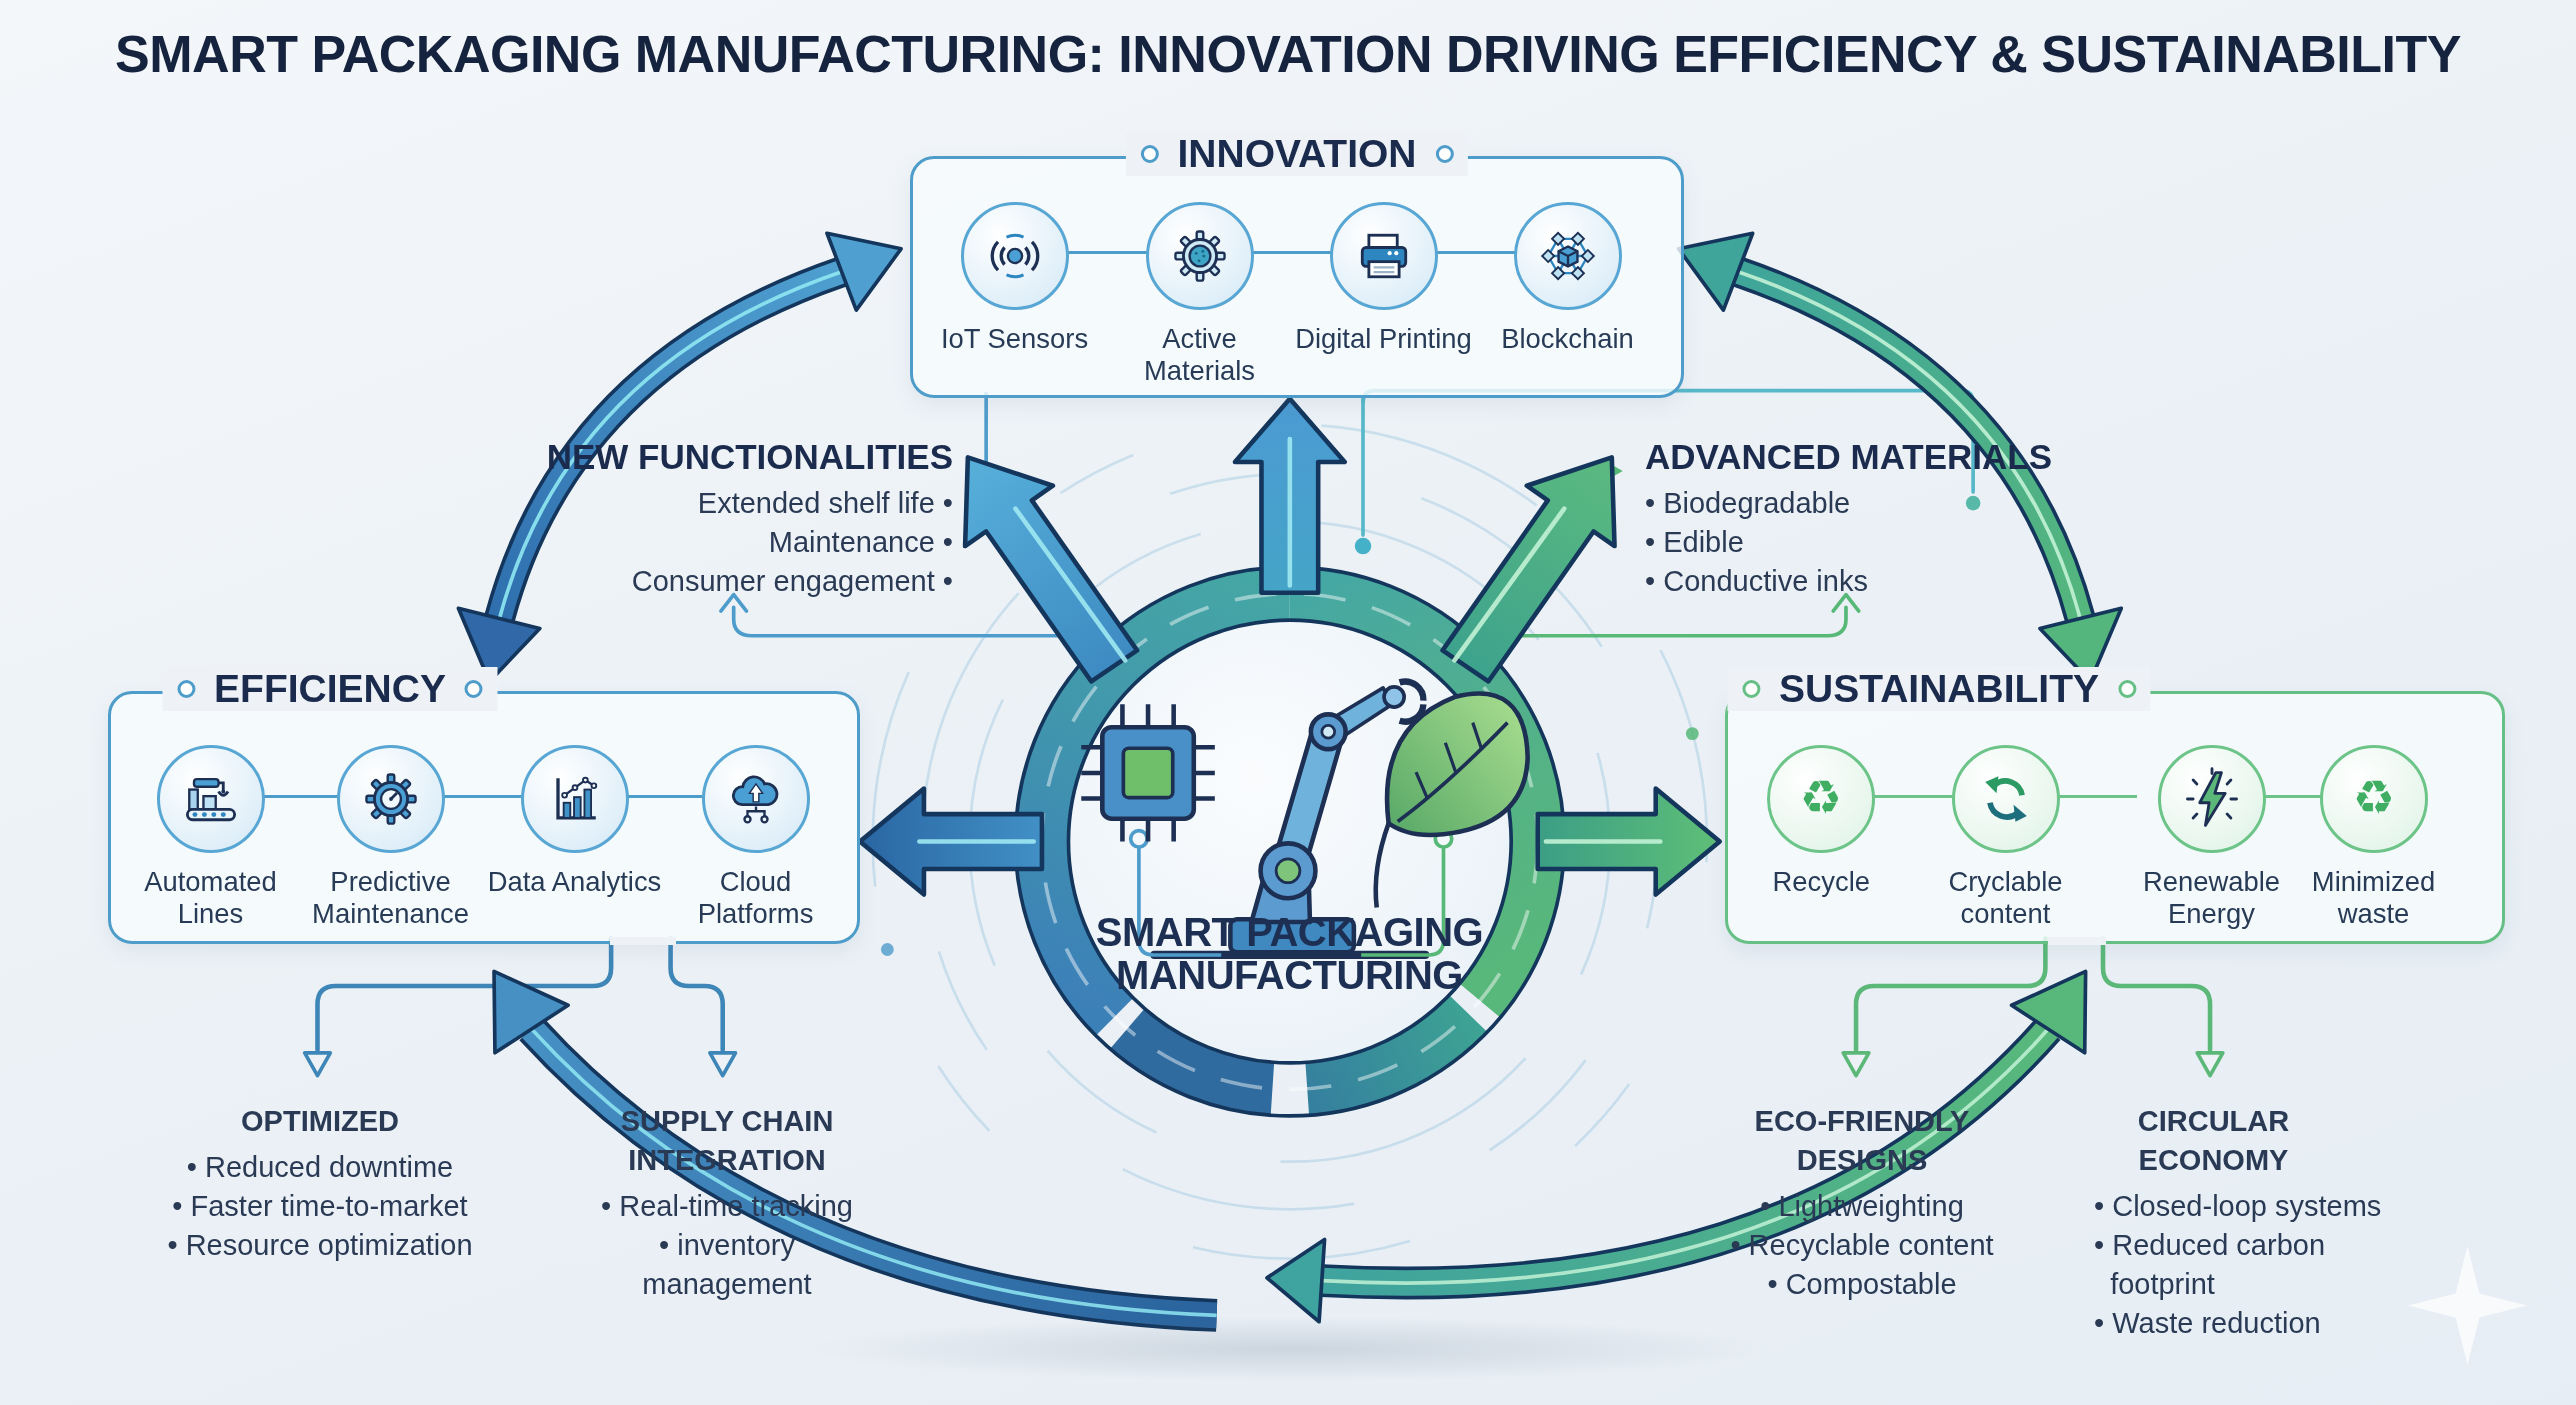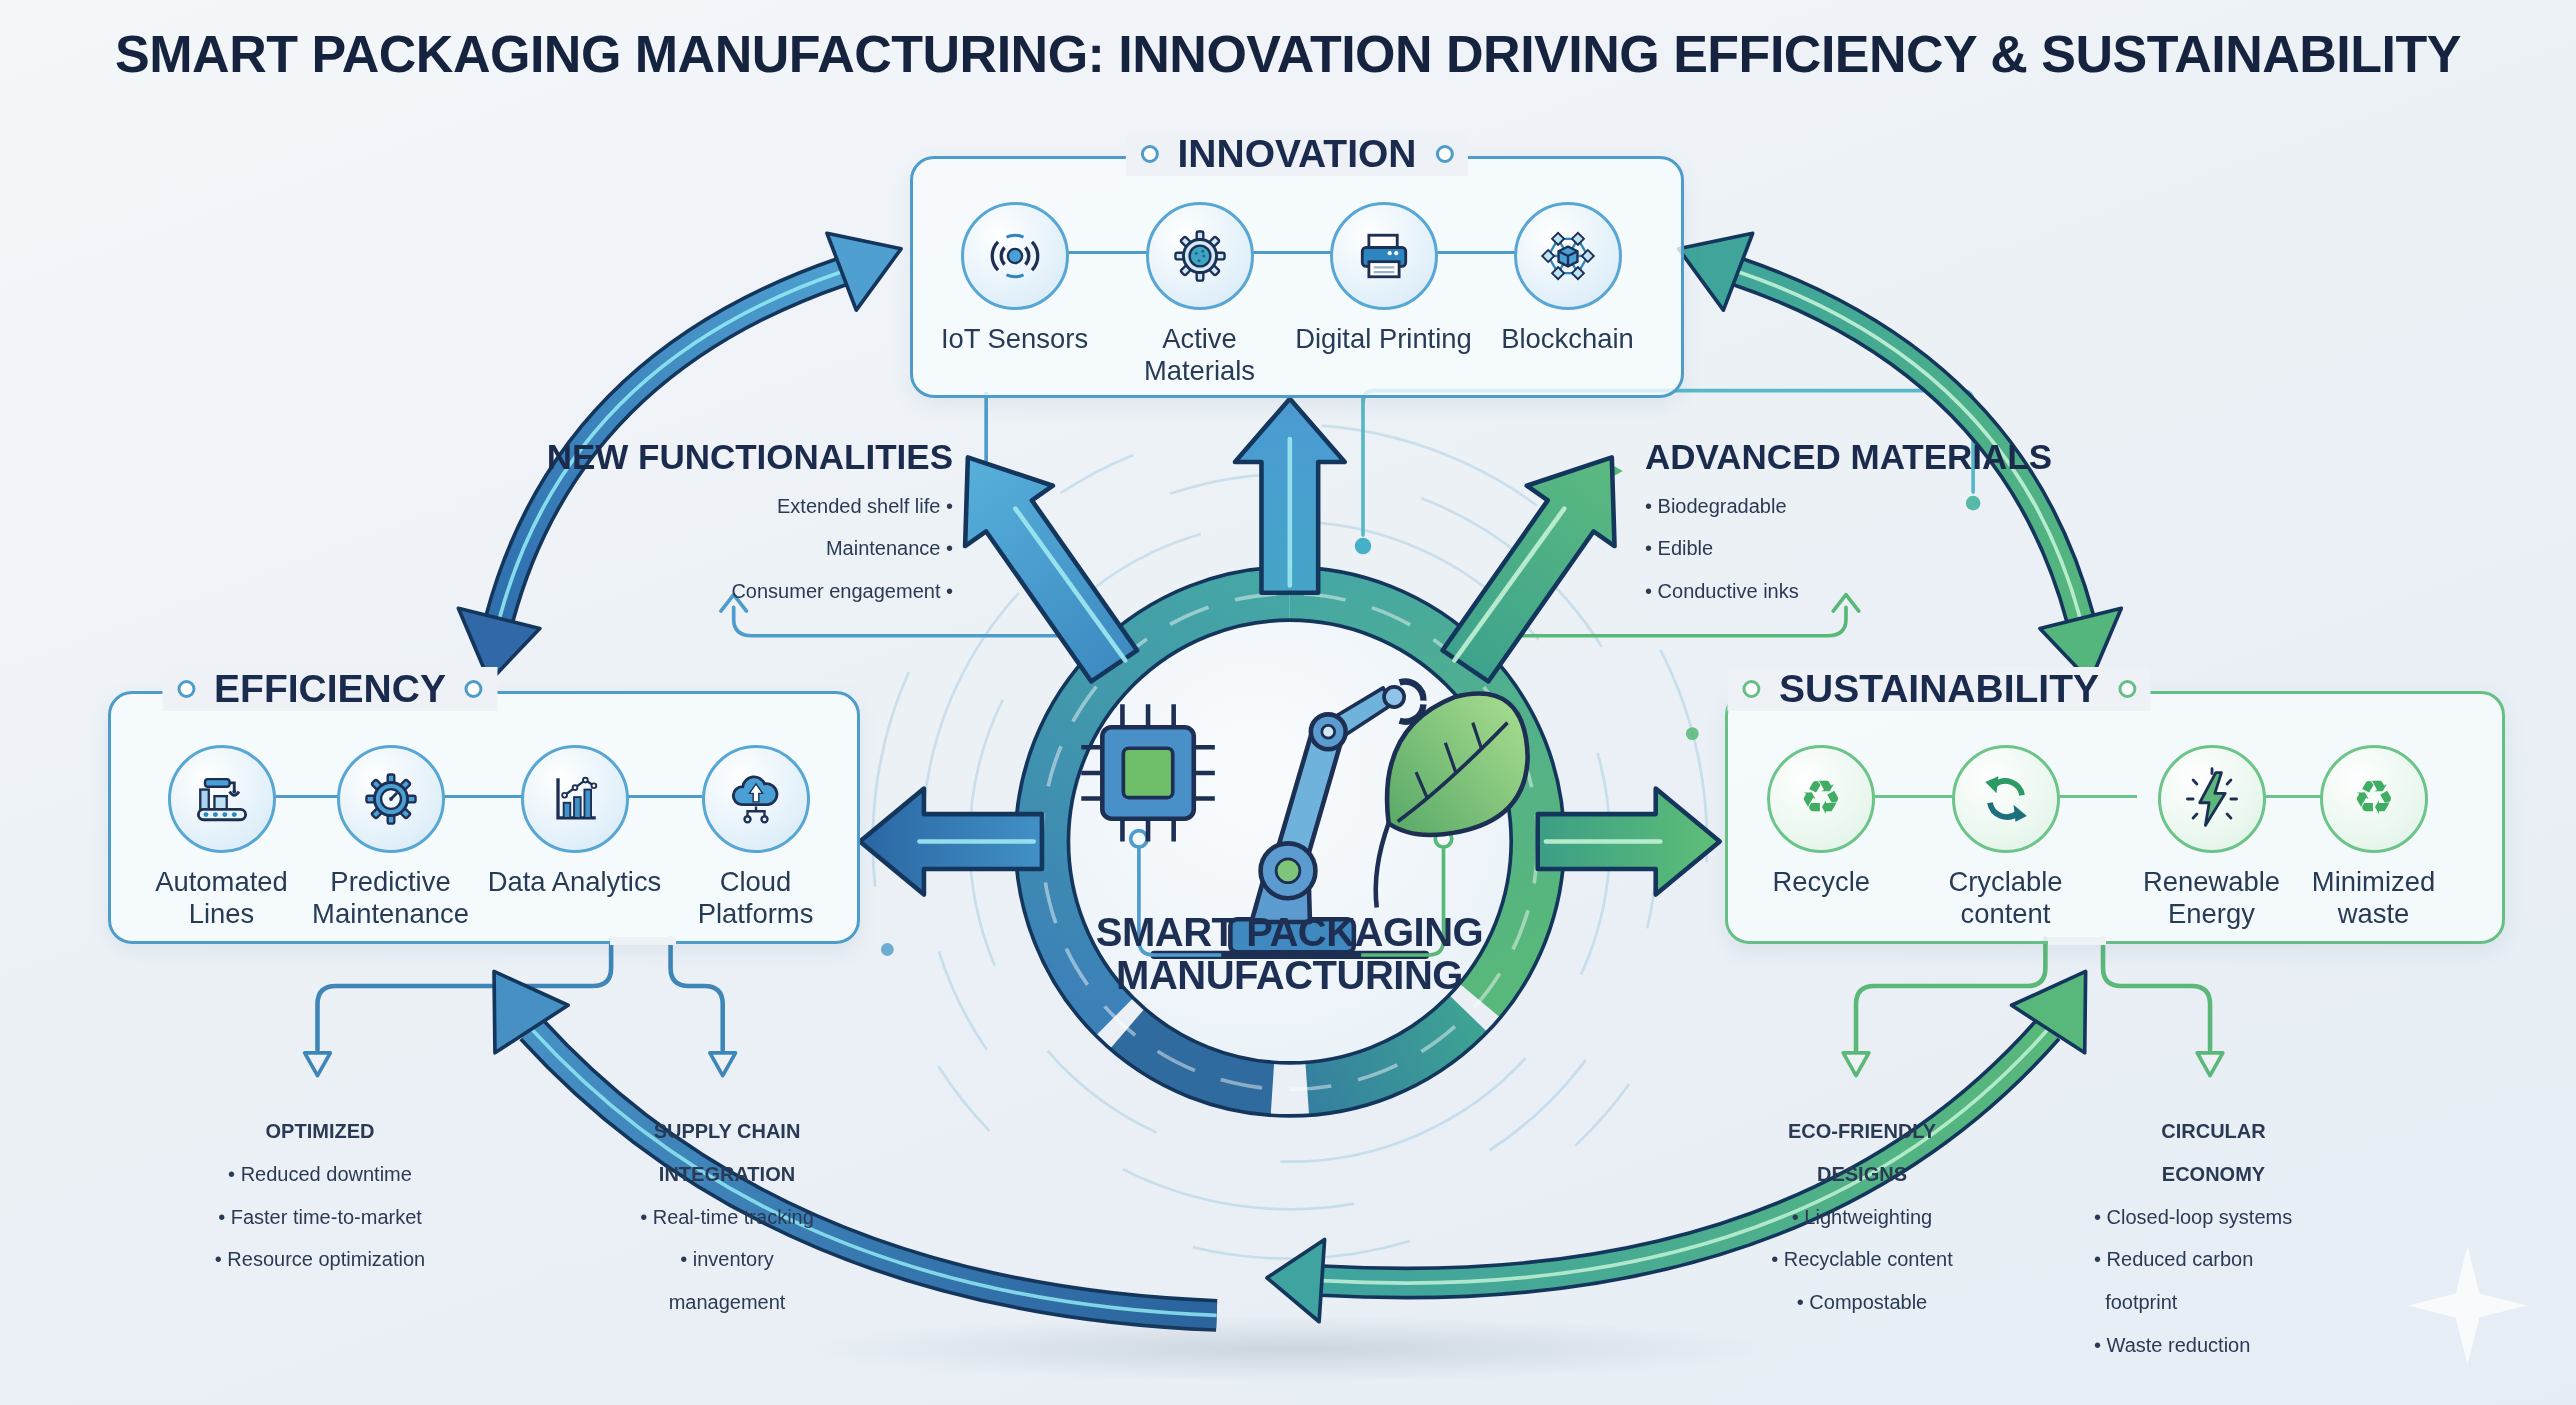--- a/index.html
+++ b/index.html
@@ -20,21 +20,21 @@
   .icon-circle{width:102px;height:102px;border-radius:50%;margin:0 auto;
     border:3.2px solid #57a6d4;background:radial-gradient(circle at 35% 30%,#ffffff,#dcedf8 80%);
     display:flex;align-items:center;justify-content:center;}
   .green .icon-circle{border-color:#6cc488;background:radial-gradient(circle at 35% 30%,#ffffff,#e4f5ea 80%);}
   .icon-label{margin-top:12.8px;font-size:27.4px;line-height:1.16;color:#273a56;}
   .iconlink{position:absolute;height:3.2px;background:#4e9cc9;}
   .green .iconlink{background:#6cc488;}
   .bordergap{position:absolute;bottom:-3.7px;height:7.3px;background:#eef2f7;}
   .callout{position:absolute;}
   .callout .heading{font-size:35px;font-weight:700;line-height:1.13;color:#1b2b4d;}
-  .callout .line{font-size:20px;line-height:1.34;color:#2a3a55;white-space:pre-wrap;margin-top:16px;}
+  .callout .line{font-size:29px;line-height:1.34;color:#2a3a55;white-space:pre-wrap;}
   .callout .lines{margin-top:7.3px;}
   .ta-r{text-align:right;} .ta-l{text-align:left;} .ta-c{text-align:center;}
   .indent-left .lines{text-align:left;padding-left:91px;}
   .center-label{position:absolute;left:1015px;top:911px;width:549px;text-align:center;
     font-size:40px;font-weight:700;line-height:1.08;color:#1d3054;letter-spacing:-0.5px;}
   .sparkle{position:absolute;left:2408px;top:1246px;width:119px;height:119px;background:#fff;opacity:.72;
     clip-path:polygon(50% 0,60% 40%,100% 50%,60% 60%,50% 100%,40% 60%,0 50%,40% 40%);}
   .floor-shadow{position:absolute;left:787px;top:1315px;width:1006px;height:68px;
     background:radial-gradient(ellipse at center,rgba(90,110,135,.20),rgba(90,110,135,0) 68%);}
   svg text.glyph{font-family:"DejaVu Sans",sans-serif;}
@@ -328,21 +328,21 @@
     <div class="group-title" style="left:219px;">
       <span class="tdot"></span>
       <span>EFFICIENCY</span>
       <span class="tdot"></span>
     </div>
     <div class="bordergap" style="left:499px;width:66px;"></div>
     <div class="iconlink" style="left:147px;top:101px;width:80px;"></div>
     <div class="iconlink" style="left:333px;top:101px;width:78px;"></div>
     <div class="iconlink" style="left:517px;top:101px;width:75px;"></div>
 
-    <div class="cell" style="left:19px;top:51px;">
+    <div class="cell" style="left:8px;top:51px;">
       <div class="icon-circle">
         <svg width="68" height="68" viewBox="0 0 72 72">
           <rect x="13" y="26" width="9" height="21" fill="#a9d2ec" stroke="#1d3054" stroke-width="2.5"></rect>
           <rect x="18" y="15" width="26" height="8" rx="3" fill="#4a9fd4" stroke="#1d3054" stroke-width="2.5"></rect>
           <path d="M44 19 L49 19 L49 27" fill="none" stroke="#1d3054" stroke-width="3"></path>
           <path d="M44 28 q5 8 10 0" fill="none" stroke="#1d3054" stroke-width="3"></path>
           <circle cx="49" cy="28" r="2" fill="#1d3054"></circle>
           <rect x="28" y="33" width="13" height="14" fill="#bfe2f4" stroke="#1d3054" stroke-width="2.5"></rect>
           <rect x="11" y="47" width="50" height="11" rx="5.5" fill="#eaf5fb" stroke="#1d3054" stroke-width="3"></rect>
           <circle cx="19" cy="52.5" r="2.6" fill="#2e86c1"></circle>

